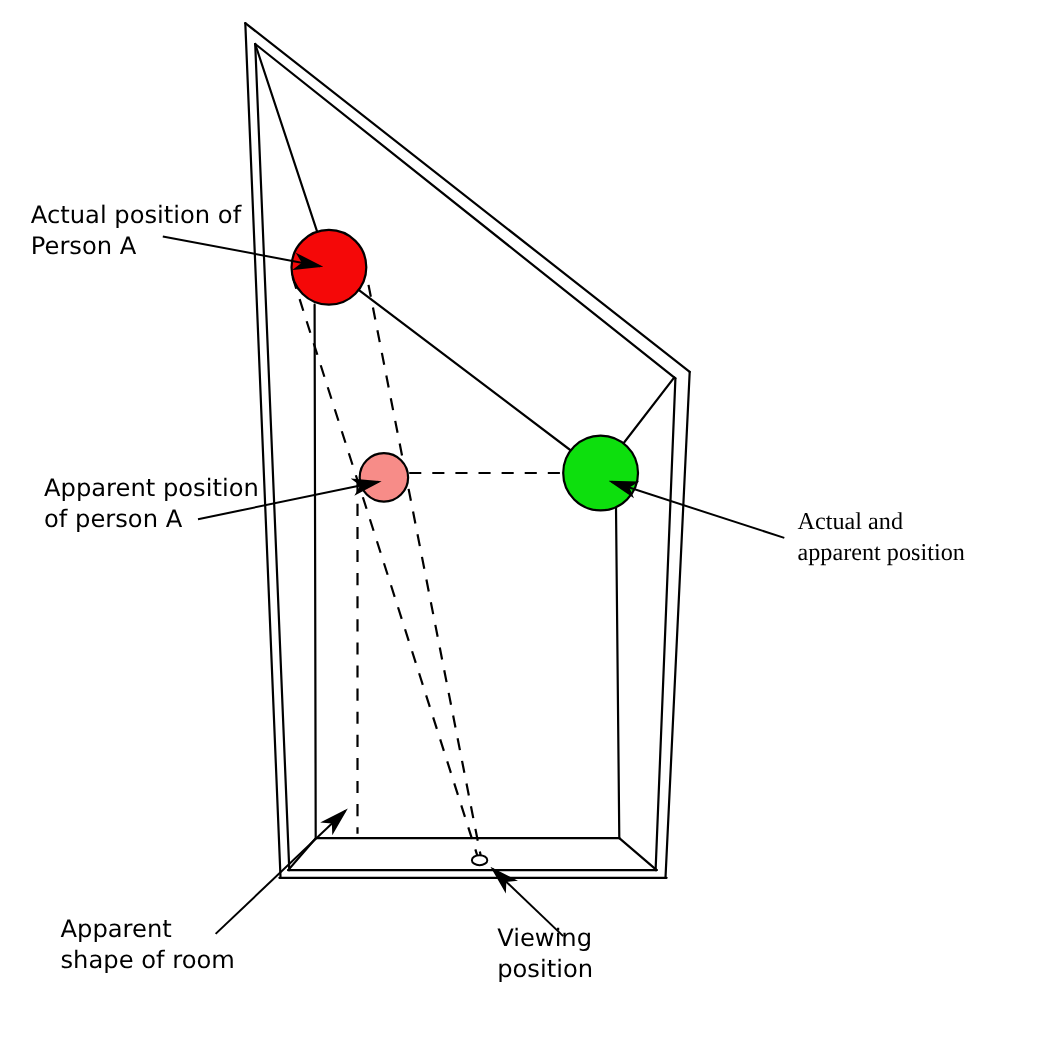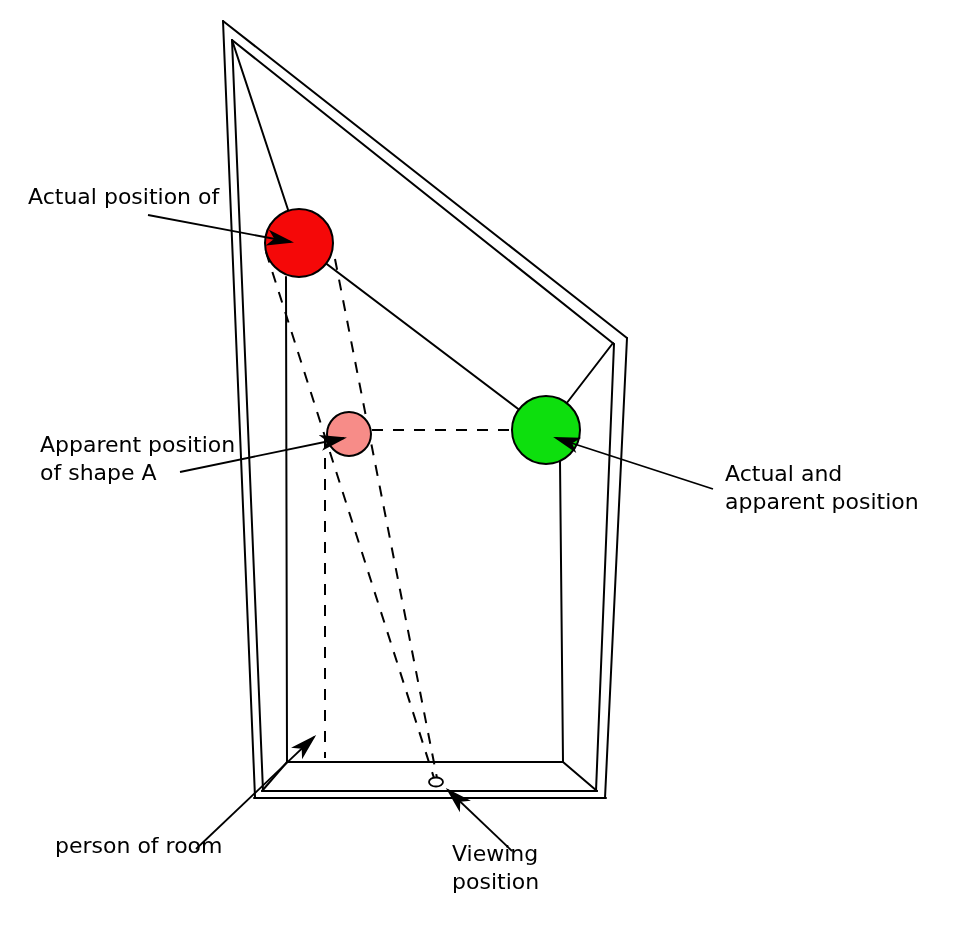--- a/index.html
+++ b/index.html
@@ -79,34 +79,36 @@
       <line x1="713" y1="489" x2="556" y2="438" marker-end="url(#arrowhead)"></line>
       <line x1="196" y1="849" x2="314" y2="737" marker-end="url(#arrowhead)"></line>
       <line x1="512" y1="851" x2="448" y2="790" marker-end="url(#arrowhead)"></line>
     </g>
 
     <ellipse cx="436" cy="782" rx="7" ry="4.5" fill="#ffffff" stroke="#000000" stroke-width="1.8"></ellipse>
   </svg>
 
   <div class="fig-label" style="left:28px; top:183px;">
     <span>Actual position of</span>
+    <span>Person A</span>
   </div>
 
   <div class="fig-label" style="left:40px; top:431px;">
     <span>Apparent position</span>
-    <span>of shape A</span>
+    <span>of person A</span>
   </div>
 
-  <div class="fig-label" style="left:725px; top:460px;">
+  <div class="fig-label" style="left:725px; top:460px;font-family:Liberation Serif, serif;">
     <span>Actual and</span>
     <span>apparent position</span>
   </div>
 
   <div class="fig-label" style="left:55px; top:832px;">
-    <span>person of room</span>
+    <span>Apparent</span>
+    <span>shape of room</span>
   </div>
 
   <div class="fig-label" style="left:452px; top:840px;">
     <span>Viewing</span>
     <span>position</span>
   </div>
 
 </div>
 
 </body></html>

